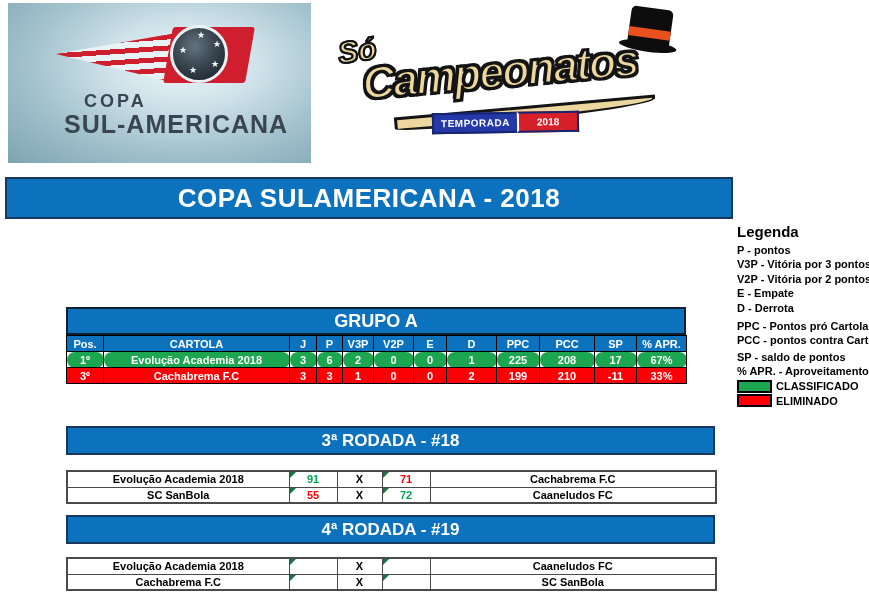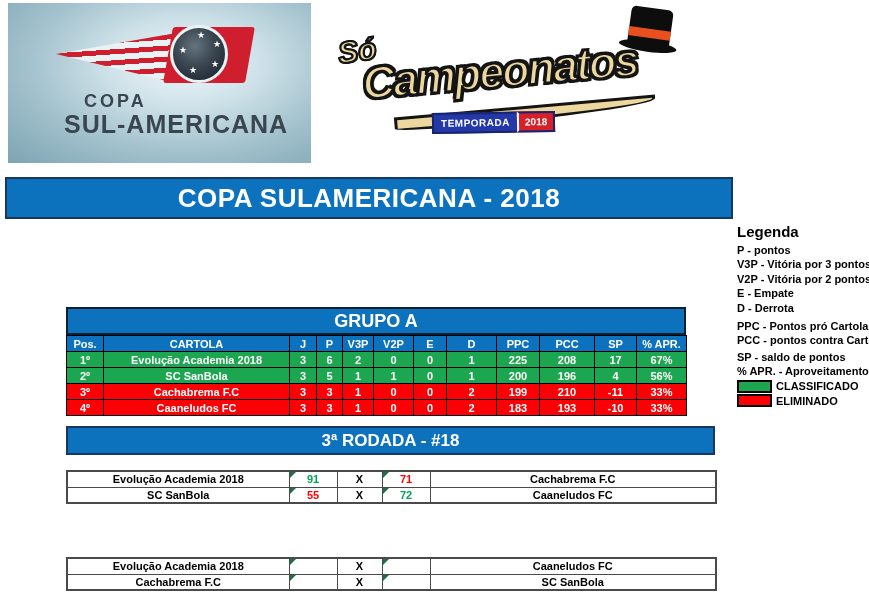--- a/index.html
+++ b/index.html
@@ -51,21 +51,21 @@
     position:absolute; left:58px; top:102px; width:262px; height:15px;
     background:#ecd79e; border:3px solid #141414;
     border-radius: 0 0 100% 30%; transform:rotate(-5deg);
   }
   .sc-hat { position:absolute; left:284px; top:4px; width:60px; height:58px; transform:rotate(8deg); }
   .hat-top  { position:absolute; left:8px; top:0; width:42px; height:36px; background:#0d0d0d; border-radius:5px 5px 0 0; }
   .hat-band { position:absolute; left:8px; top:21px; width:42px; height:9px; background:#e8511d; }
   .hat-brim { position:absolute; left:0; top:33px; width:58px; height:11px; background:#0d0d0d; border-radius:50%; }
   .sc-badge { position:absolute; left:96px; top:108px; display:flex; transform:rotate(-1deg); }
   .badge-temporada { background:#2438a8; color:#fff; font-size:10px; font-weight:bold; padding:3px 7px; border:2px solid #17256e; border-right:none; letter-spacing:0.5px; }
-  .badge-year { background:#d6202a; color:#fff; font-size:10px; font-weight:bold; padding:3px 6px; border:2px solid #17256e; border-left:2px solid #fff; }
+  .badge-year { background:#d6202a; color:#fff; font-size:10px; font-weight:bold; padding:3px 18px; border:2px solid #17256e; border-left:2px solid #fff; }
 
   
   .title-banner {
     position:absolute; left:5px; top:177px; width:728px; height:42px;
     background:#0d72be; border:2px solid #17375d; color:#fff;
     font-size:26px; font-weight:bold; letter-spacing:0.5px;
     display:flex; align-items:center; justify-content:center;
   }
   .round-banner {
     position:absolute; left:66px; width:649px; height:29px;
@@ -92,21 +92,21 @@
     height:28px; background:#0d72be; border:2px solid #0b1f33; color:#fff;
     font-size:18px; font-weight:bold; display:flex; align-items:center; justify-content:center;
   }
   table.group { border-collapse:collapse; table-layout:fixed; width:620px; }
   table.group th, table.group td {
     border:1px solid #000; height:16px; padding:0 1px;
     font-size:11px; font-weight:bold; color:#fff; text-align:center;
     overflow:hidden; white-space:nowrap;
   }
   table.group th { background:#0d72be; }
-  tr.classified td { background:#1ca64f; }
+  tr.classified td { background:#1ca64f;border-radius:8px; }
   tr.eliminated td { background:#fb0005; }
 
   
   .match-table { position:absolute; left:66px; border-collapse:collapse; table-layout:fixed; width:649px; }
   #match-table-0 { top:470px; }
   #match-table-1 { top:557px; }
   .match-table td {
     border:1px solid #4a4a4a; height:16px; padding:0 2px;
     font-size:11px; font-weight:bold; color:#000; text-align:center;
     background:#fff; position:relative; white-space:nowrap; overflow:hidden;
@@ -215,62 +215,34 @@
         <td>6</td>
         <td>2</td>
         <td>0</td>
         <td>0</td>
         <td>1</td>
         <td>225</td>
         <td>208</td>
         <td>17</td>
         <td>67%</td>
       </tr>
-      <tr class="classified">
-        <td>2º</td>
-        <td>SC SanBola</td>
-        <td>3</td>
-        <td>5</td>
-        <td>1</td>
-        <td>1</td>
-        <td>0</td>
-        <td>1</td>
-        <td>200</td>
-        <td>196</td>
-        <td>4</td>
-        <td>56%</td>
-      </tr>
       <tr class="eliminated">
         <td>3º</td>
         <td>Cachabrema F.C</td>
         <td>3</td>
         <td>3</td>
         <td>1</td>
         <td>0</td>
         <td>0</td>
         <td>2</td>
         <td>199</td>
         <td>210</td>
         <td>-11</td>
         <td>33%</td>
       </tr>
-      <tr class="eliminated">
-        <td>4º</td>
-        <td>Caaneludos FC</td>
-        <td>3</td>
-        <td>3</td>
-        <td>1</td>
-        <td>0</td>
-        <td>0</td>
-        <td>2</td>
-        <td>183</td>
-        <td>193</td>
-        <td>-10</td>
-        <td>33%</td>
-      </tr>
     </tbody>
       </table>
   </div>
 
   <div class="round-banner" id="round-banner-0">3ª RODADA - #18</div>
   <table class="match-table" id="match-table-0">
     <colgroup>
       <col style="width:222px">
         <col style="width:48px">
         <col style="width:45px">
@@ -288,20 +260,21 @@
     <tr>
       <td>SC SanBola</td>
       <td class="score-cell"><span class="tri"></span><span style="color: rgb(255, 0, 0);">55</span></td>
       <td>X</td>
       <td class="score-cell"><span class="tri"></span><span style="color: rgb(0, 166, 81);">72</span></td>
       <td>Caaneludos FC</td>
     </tr>
   </tbody>
     </table>
 
+  <div class="round-banner" id="round-banner-1">4ª RODADA - #19</div>
   <table class="match-table" id="match-table-1">
     <colgroup>
       <col style="width:222px">
         <col style="width:48px">
         <col style="width:45px">
         <col style="width:48px">
         <col style="width:286px">
     </colgroup>
     <tbody>
         <tr>

